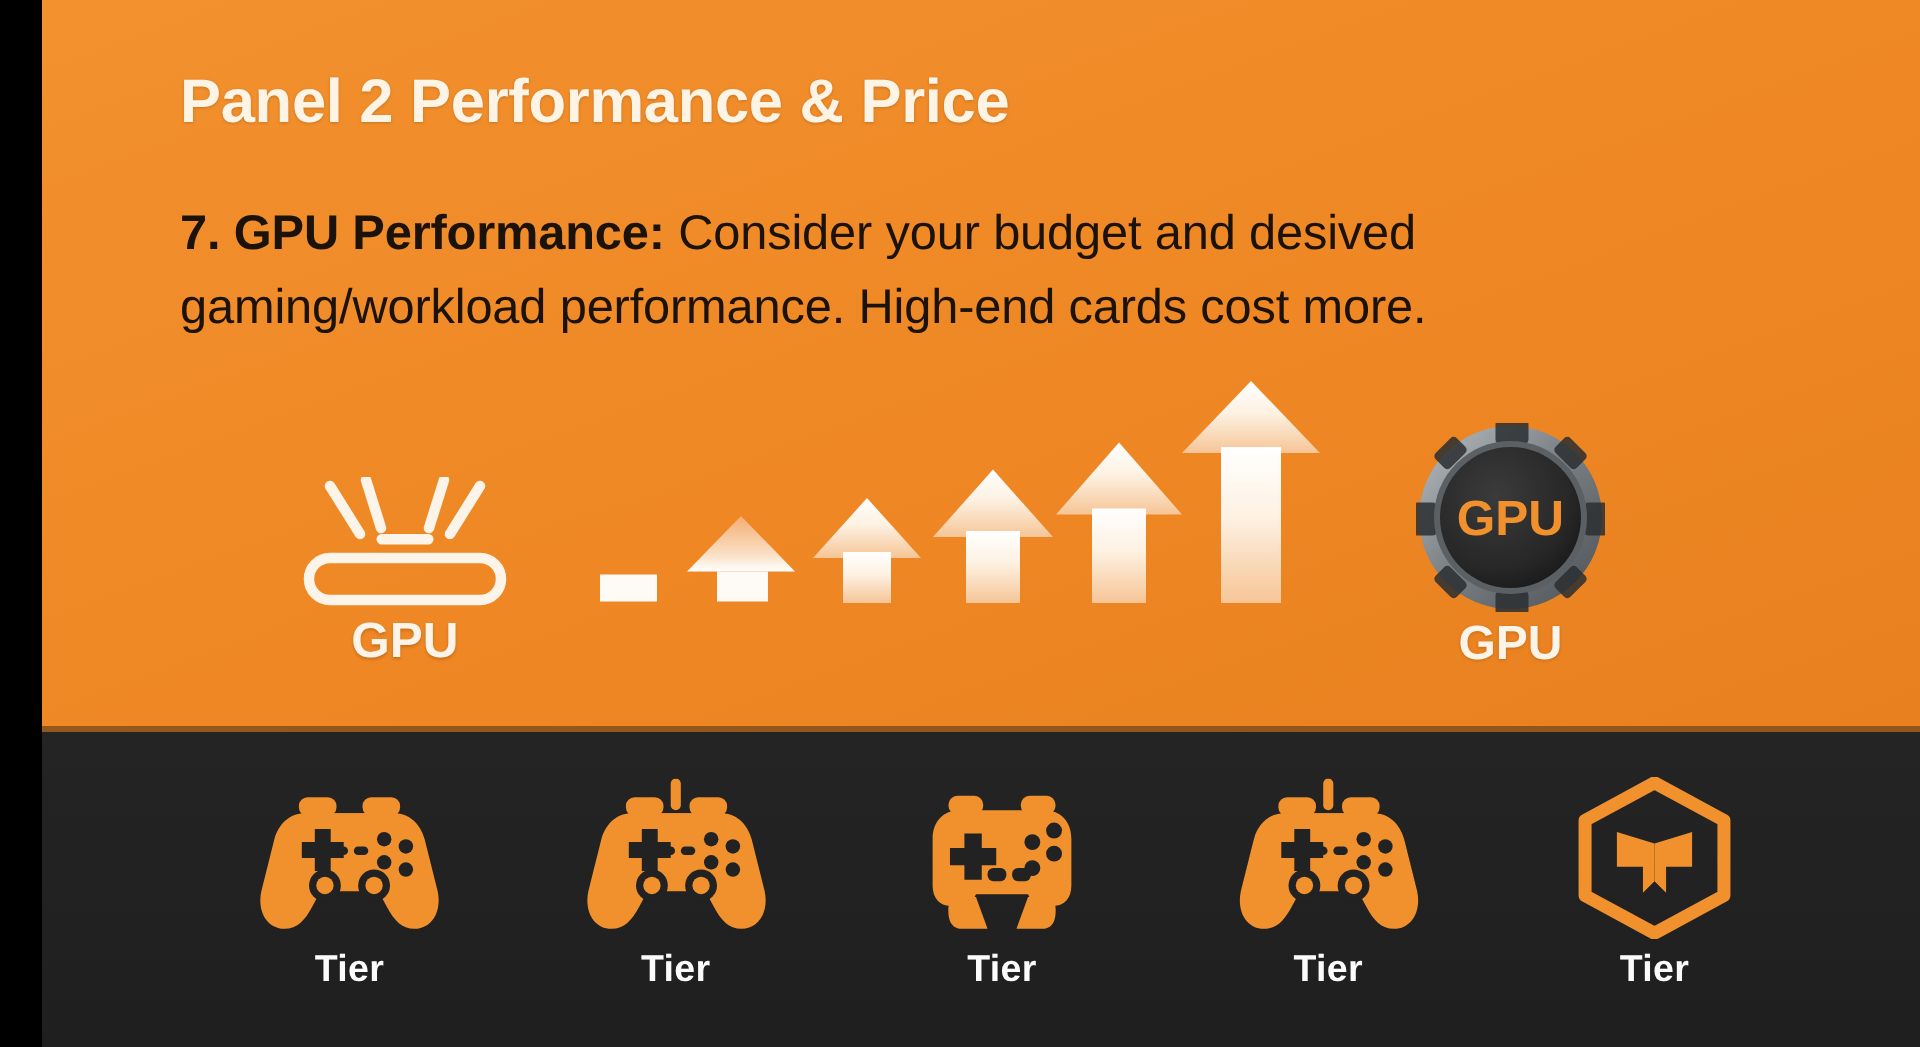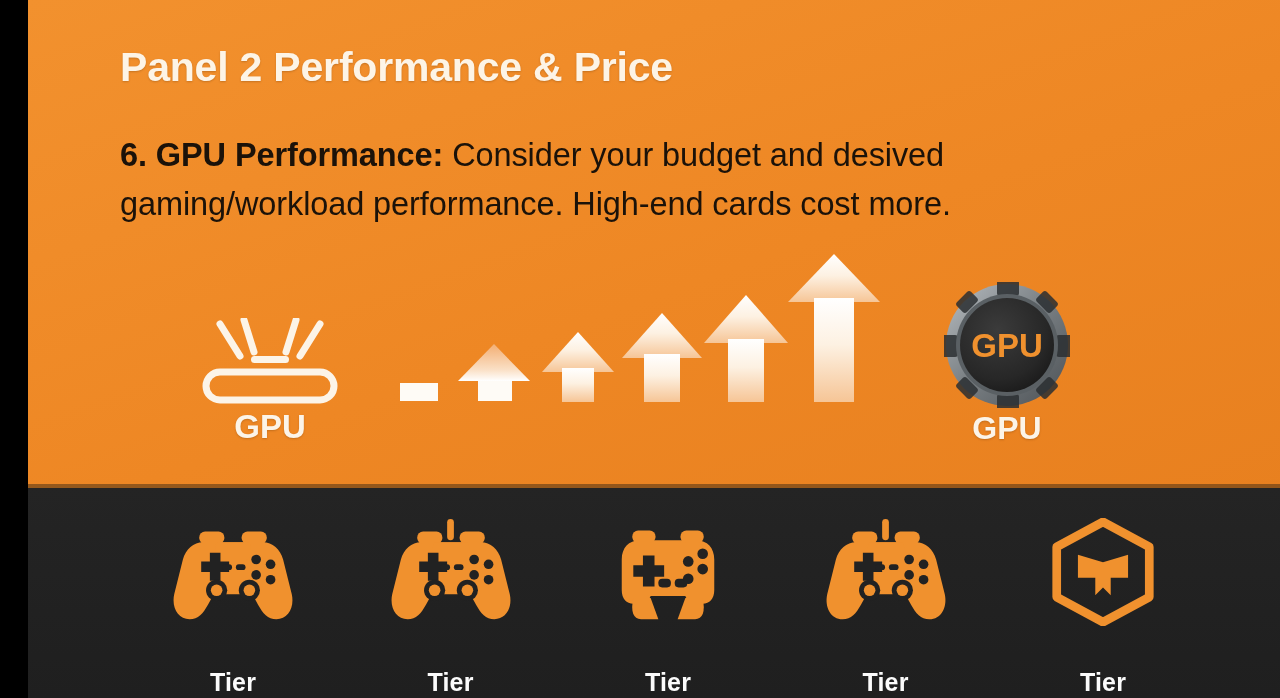--- a/index.html
+++ b/index.html
@@ -129,21 +129,20 @@
     height: 165px;
     display: flex;
     align-items: flex-start;
     justify-content: space-between;
   }
   .tier-item {
     width: 150px;
     display: flex;
     flex-direction: column;
     align-items: center;
-    gap: 36px;
   }
   .tier-glyph {
     height: 108px;
     display: flex;
     align-items: center;
     justify-content: center;
   }
   .tier-label {
     margin-top: 6px;
     font-size: 25px;
@@ -155,21 +154,21 @@
 </head>
 <body>
 
 <div id="slide">
 
   <div class="panel-top"></div>
 
   <div class="slide-title">Panel 2 Performance &amp; Price</div>
 
   <div class="body-text">
-    <span class="lead">6. GPU Performance:</span><span> Consider your budget and desived gaming/workload performance. High-end cards cost more.</span>
+    <span class="lead">7. GPU Performance:</span><span> Consider your budget and desived gaming/workload performance. High-end cards cost more.</span>
   </div>
 
   <div class="gpu-card-icon">
     <svg viewBox="0 0 148 102" width="148" height="102">
       <g stroke="#FCF4E8" stroke-width="7" stroke-linecap="round" fill="none">
         <line x1="24" y1="6" x2="44" y2="38"></line>
         <line x1="48" y1="2" x2="58" y2="34"></line>
         <line x1="124" y1="6" x2="104" y2="38"></line>
         <line x1="100" y1="2" x2="90" y2="34"></line>
       </g>

